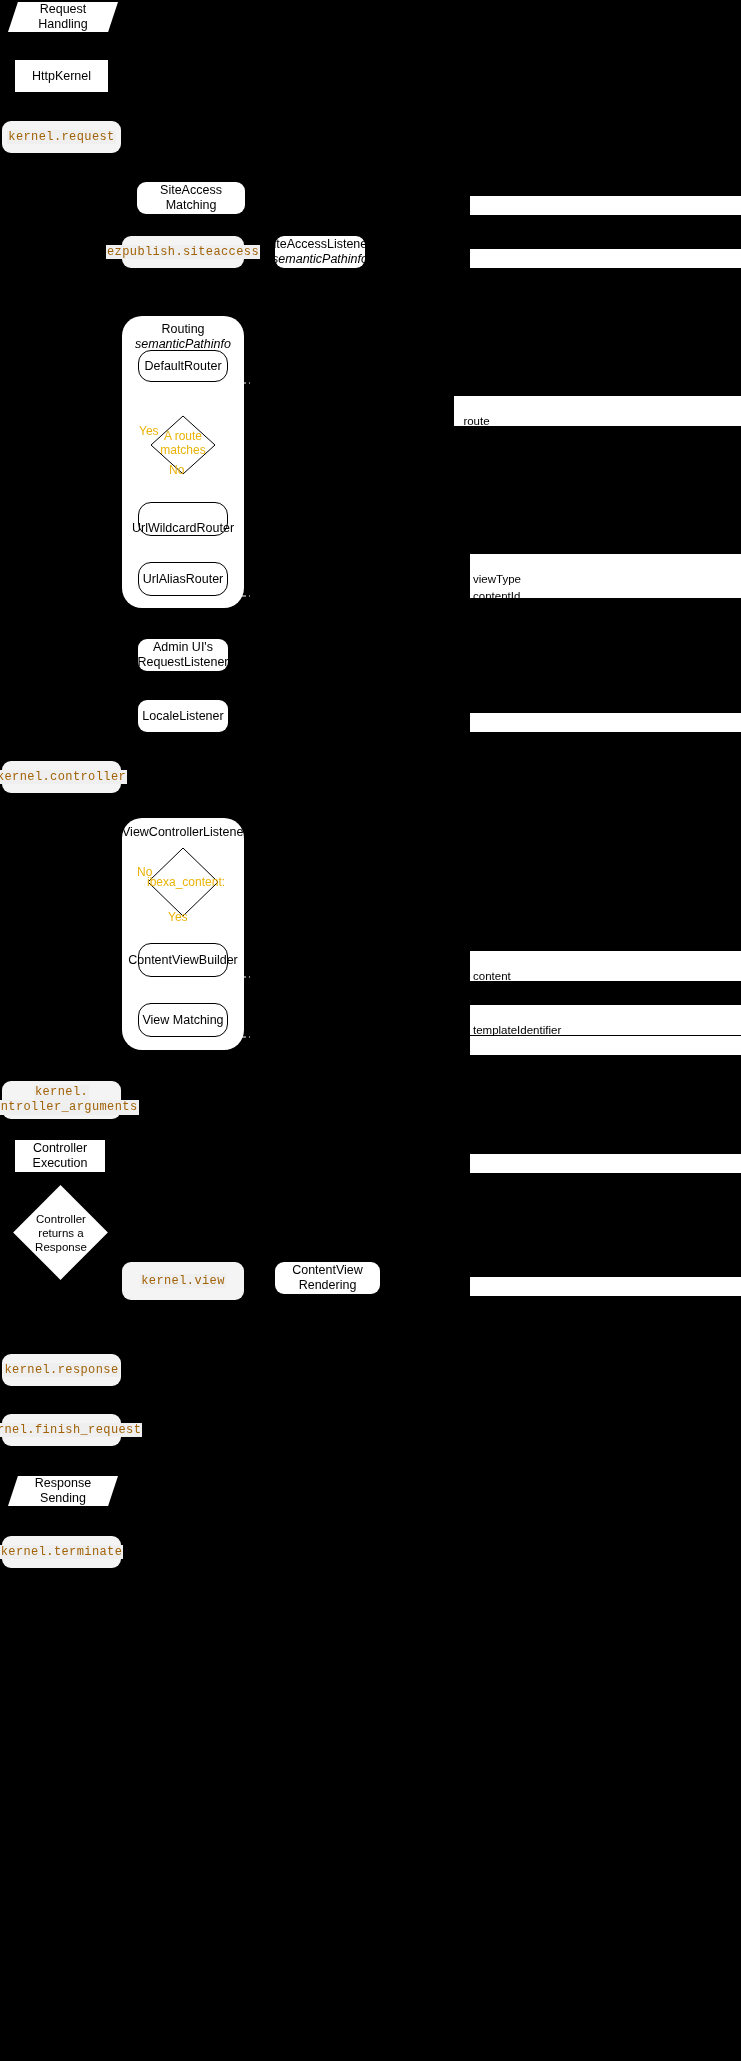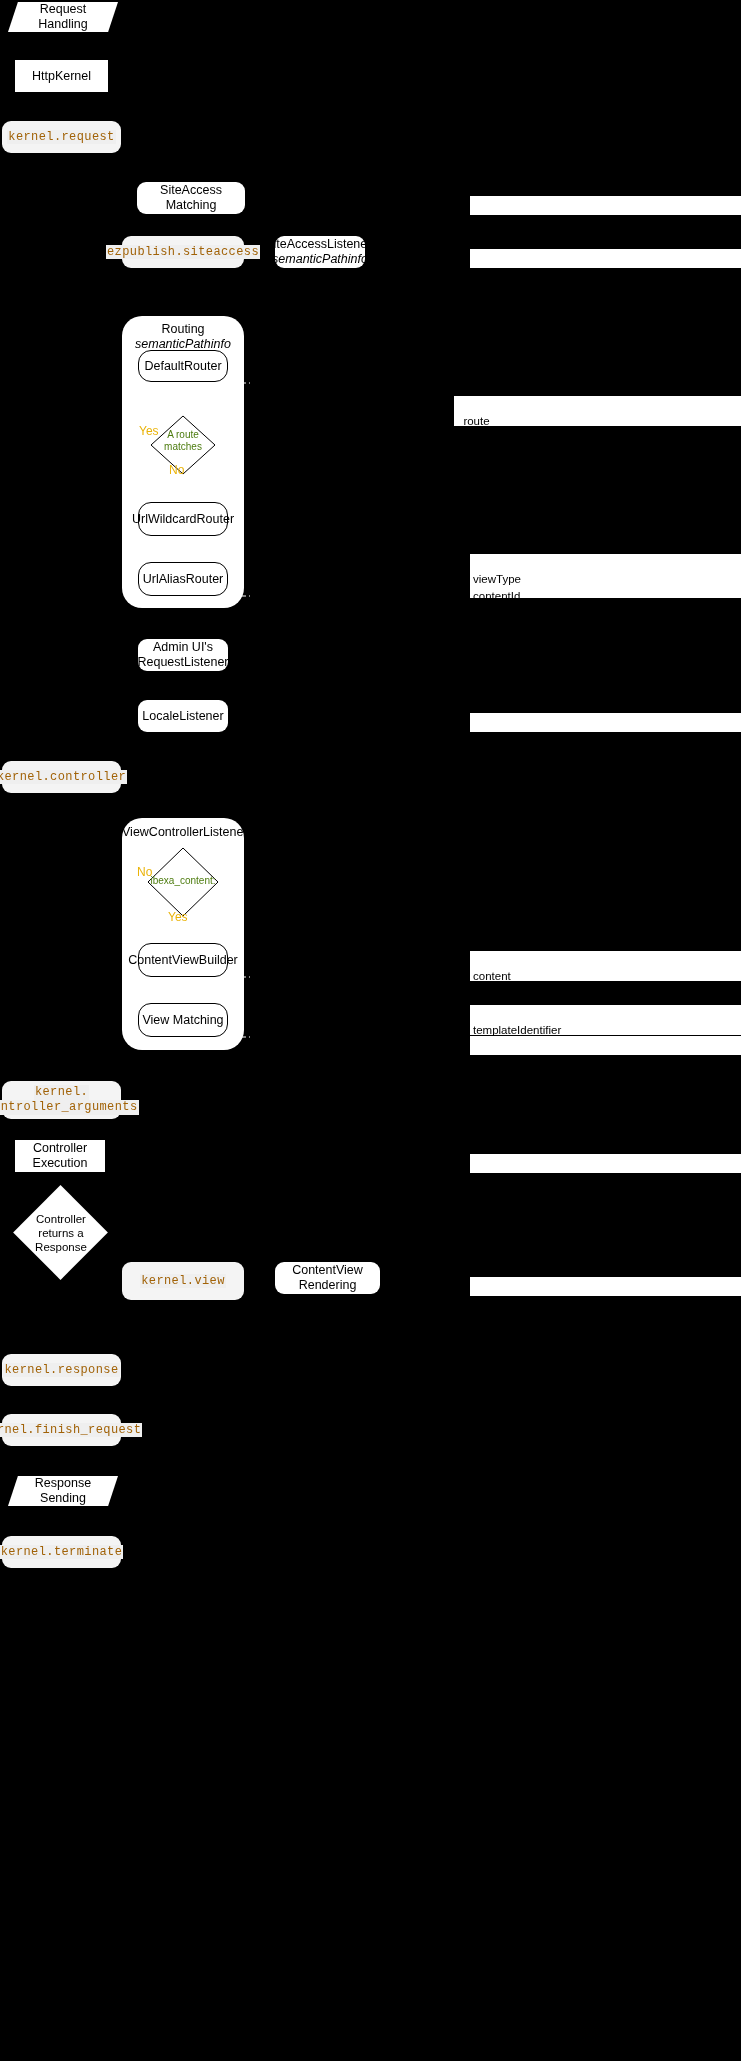--- a/index.html
+++ b/index.html
@@ -110,26 +110,26 @@
   .dlabel{
     position:absolute;
     font-size:12px;
     text-align:center;
     line-height:1.15;
     color:#eab308;
     pointer-events:none;
   }
   .dtext{
     position:absolute;
-    font-size:10px;
+    font-size:12px;
     text-align:center;
     line-height:1.18;
     width:100%;
     left:0;
-    color:#4d7c0f;
+    color:#eab308;
   }
   .solid-diamond{
     position:absolute;
     background:#ffffff;
     transform:rotate(45deg);
   }
   .solid-diamond-label{
     position:absolute;
     text-align:center;
     font-size:11.5px;
@@ -231,21 +231,21 @@
   </div>
   <div class="dlabel" style="left:169px;top:464px;">
     <span>No</span>
   </div>
 
   <div class="varbox" style="left:454px;top:356px;width:316px;height:30px;margin-top:40px;">
     <span>_route
 _controller</span>
   </div>
 
-  <div class="step" style="left:138px;top:502px;width:90px;height:34px;">
+  <div class="step" style="left:138px;top:502px;width:90px;height:34px;align-items:flex-end;">
     <span>UrlWildcardRouter</span>
   </div>
 
   <div class="step" style="left:138px;top:562px;width:90px;height:34px;">
     <span>UrlAliasRouter</span>
   </div>
 
   <div class="varbox" style="left:470px;top:554px;width:271px;height:44px;">
     <span>viewType
 contentId

